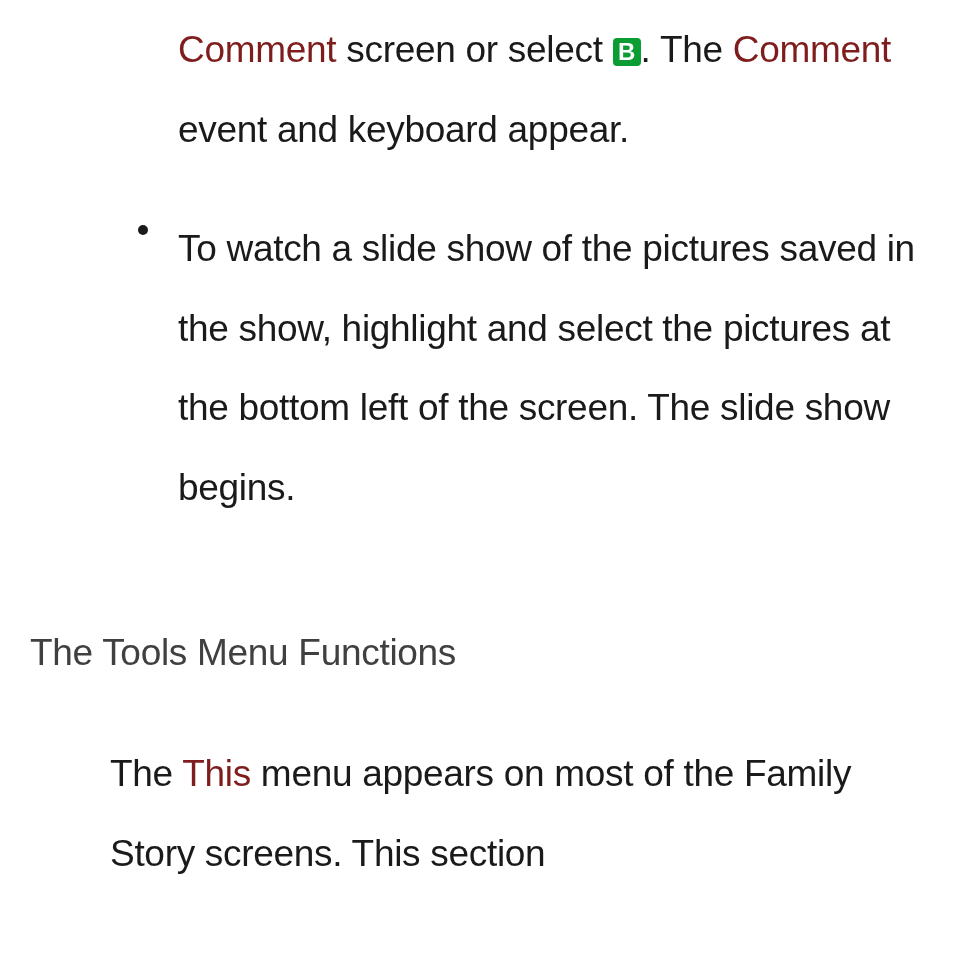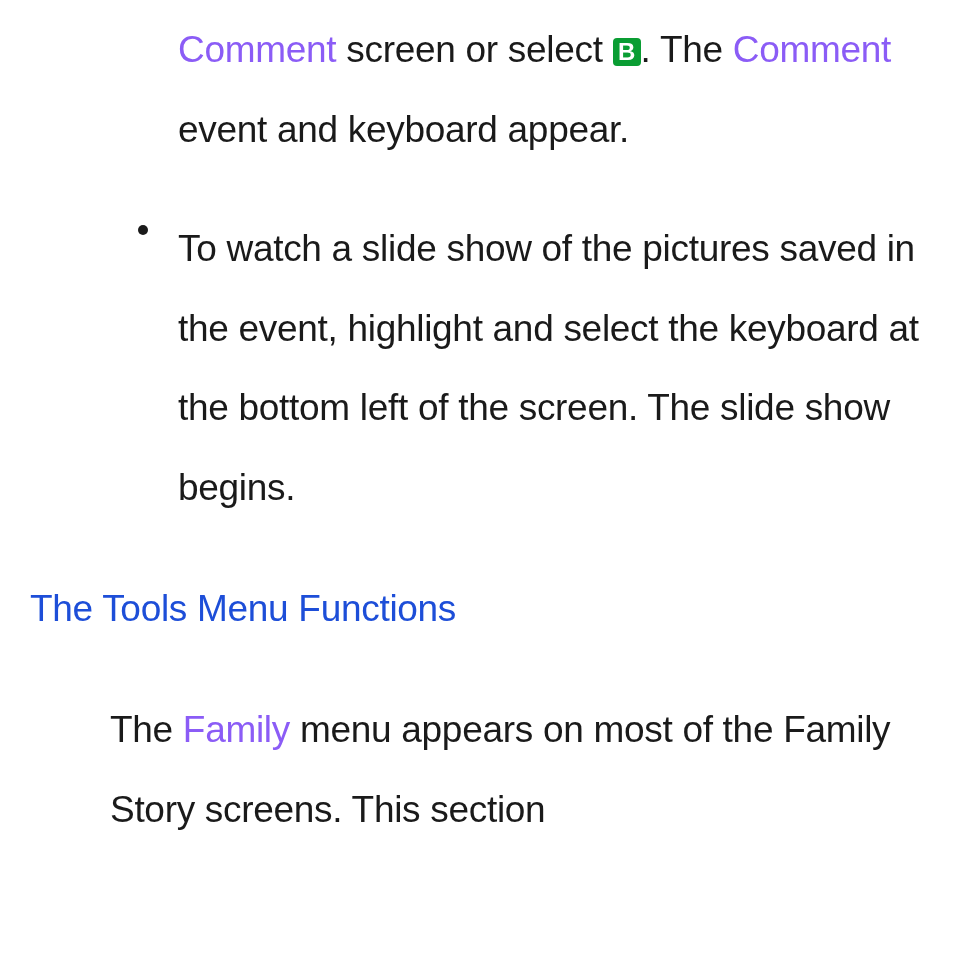--- a/index.html
+++ b/index.html
@@ -38,41 +38,41 @@
     border-radius: 50%;
     background: #1a1a1a;
   }
   .body-text {
     font-size: 37px;
     line-height: 2.15;
     letter-spacing: -0.3px;
     color: #1a1a1a;
   }
   .link {
-    color: #8b5cf6;
+    color: #7f1d1d;
   }
   .b-icon {
     display: inline-block;
     width: 28px;
     height: 28px;
     background: #0a9d33;
     color: #ffffff;
     font-weight: bold;
     font-size: 24px;
     line-height: 28px;
     text-align: center;
     border-radius: 4px;
     vertical-align: 2px;
     font-family: Arial, sans-serif;
   }
   .section-heading {
     font-size: 37px;
-    color: #1d4ed8;
+    color: #404040;
     font-weight: 400;
-    margin-top: 61px;
+    margin-top: 105px;
     margin-bottom: 60px;
     padding-left: 10px;
     letter-spacing: -0.3px;
   }
   .para-block {
     padding-left: 90px;
     padding-right: 10px;
   }
 </style>
 </head>
@@ -83,26 +83,26 @@
   <div class="bullet-block">
 
     <div class="bullet-item first">
       <span class="body-text">
         <span class="link">Comment</span><span> screen or select </span><span class="b-icon">B</span><span>. The </span><span class="link">Comment</span><span> event and keyboard appear.</span>
       </span>
     </div>
 
     <div class="bullet-item">
       <span class="bullet-dot"></span>
-      <span class="body-text">To watch a slide show of the pictures saved in the event, highlight and select the keyboard at the bottom left of the screen. The slide show begins.</span>
+      <span class="body-text">To watch a slide show of the pictures saved in the show, highlight and select the pictures at the bottom left of the screen. The slide show begins.</span>
     </div>
 
   </div>
 
   <h2 class="section-heading">The Tools Menu Functions</h2>
 
   <div class="para-block">
     <span class="body-text">
-      <span>The </span><span class="link">Family</span><span> menu appears on most of the Family Story screens. This section</span>
+      <span>The </span><span class="link">This</span><span> menu appears on most of the Family Story screens. This section</span>
     </span>
   </div>
 
 </div>
 
 </body></html>

